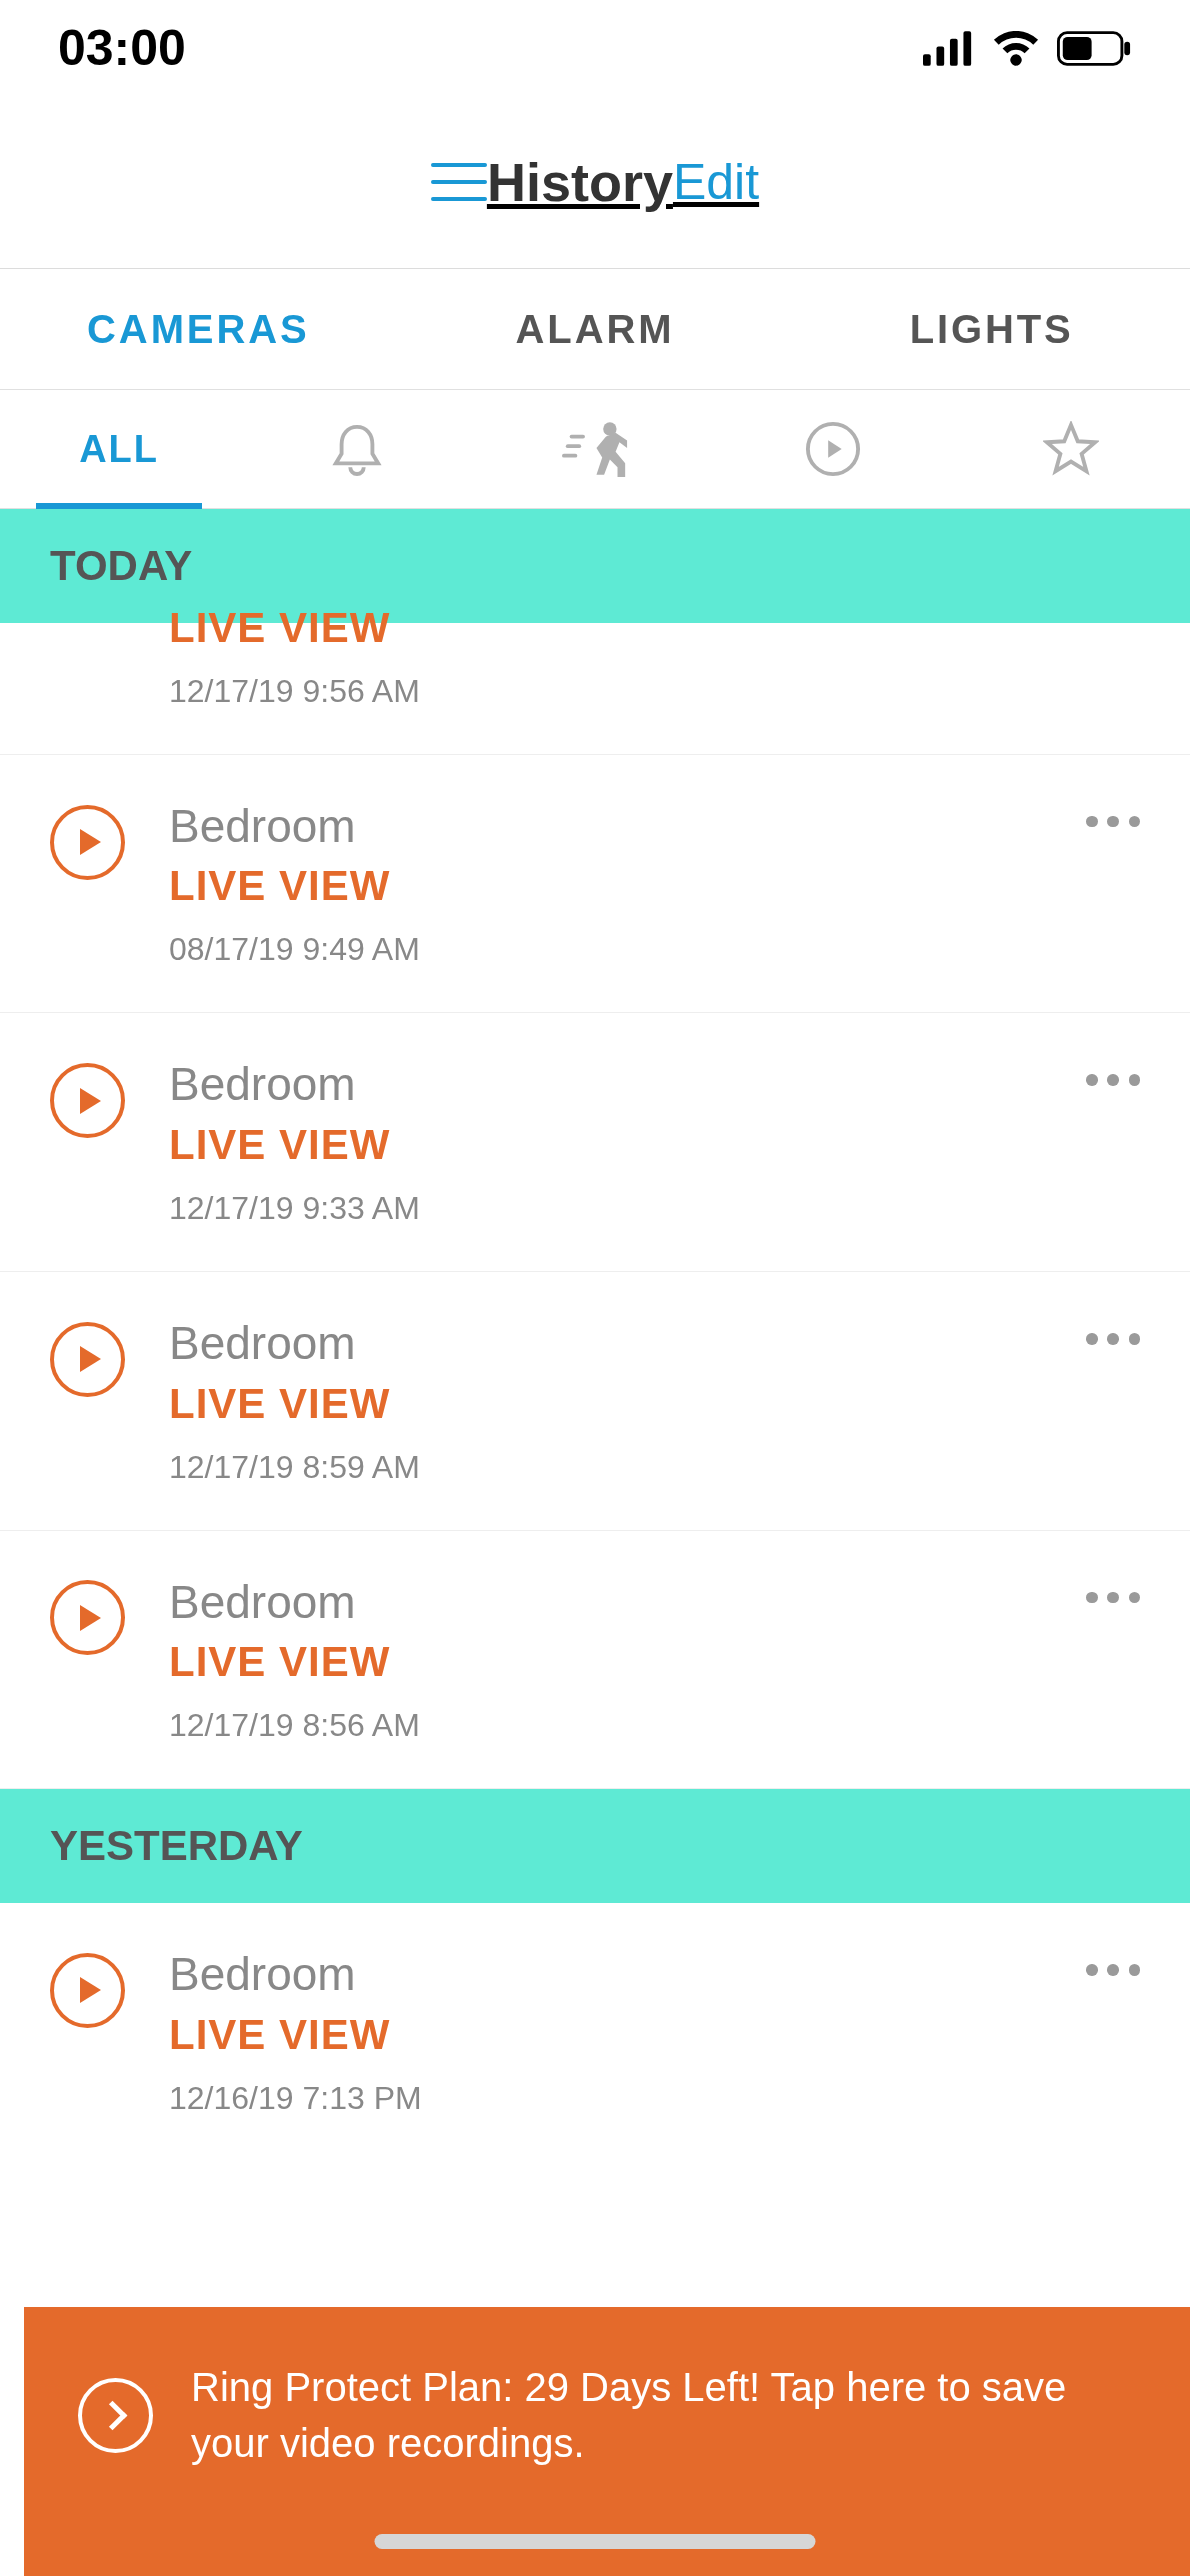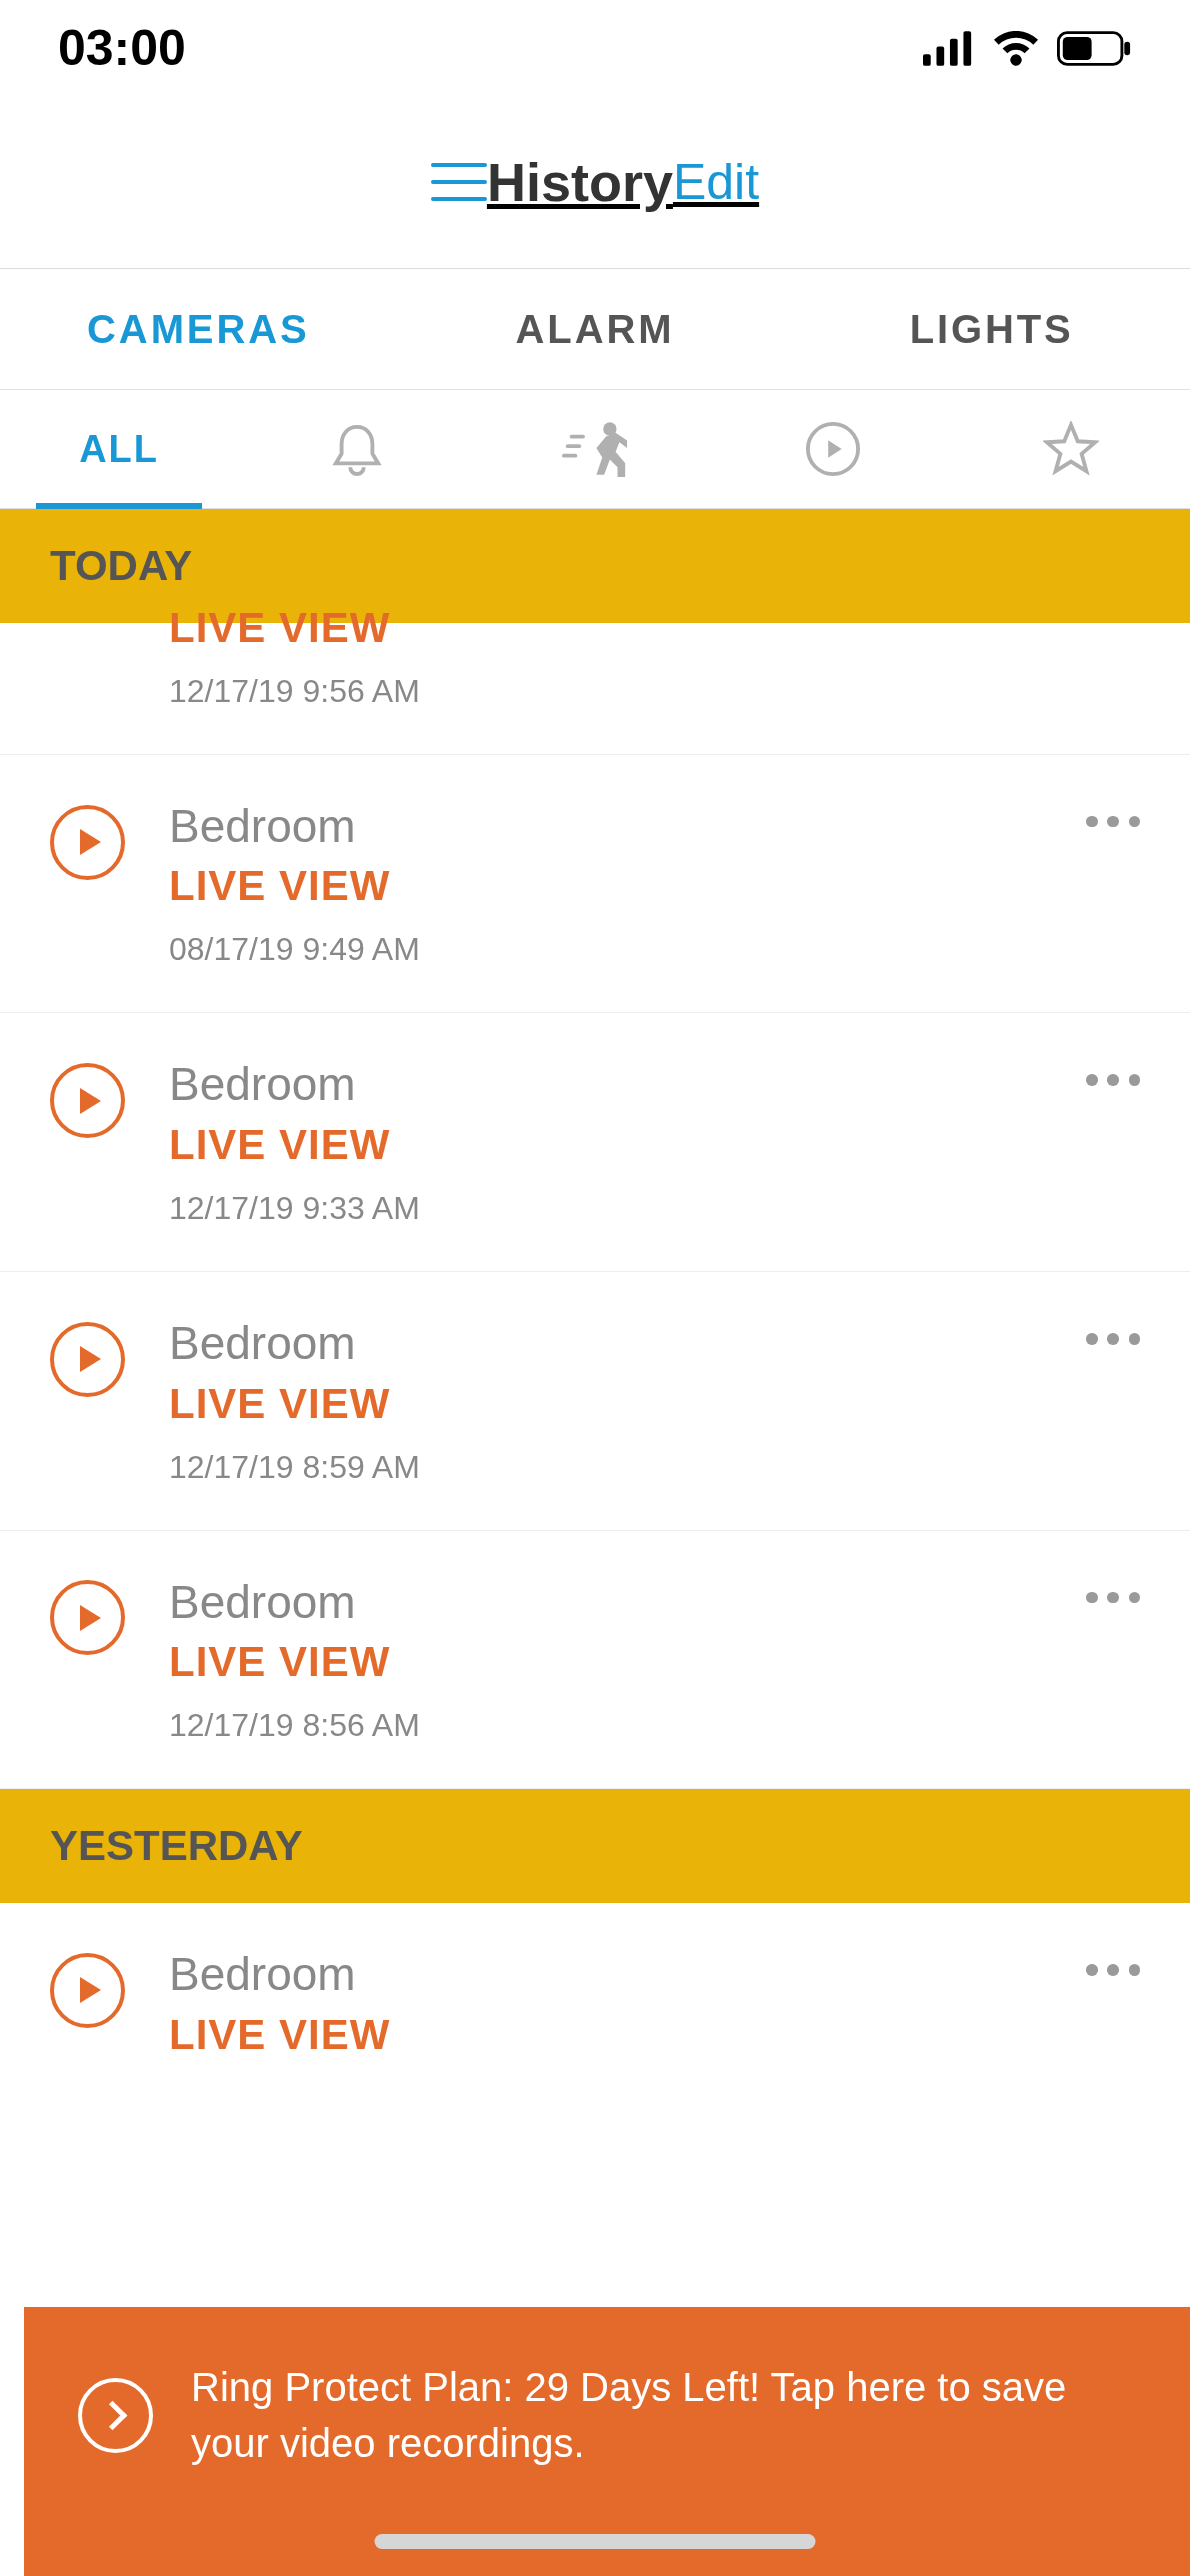--- a/index.html
+++ b/index.html
@@ -52,21 +52,21 @@
     flex:1; display:flex; align-items:center; justify-content:center;
     color: #b0b0b0; position: relative;
   }
   .filter.active { color: #1998d5; }
   .filter.active::after {
     content:""; position:absolute; bottom:-1px; left:15%; right:15%;
     height:5.8px; background:#1998d5;
   }
   .filter-label { font-size: 38px; font-weight: 600; letter-spacing: 1.9px; }
   .section-header {
-    background:#eab308; padding: 33px 50px; font-size: 42px; font-weight:700; color:#555;
+    background:#5eead4; padding: 33px 50px; font-size: 42px; font-weight:700; color:#555;
   }
   .list { }
   .event {
     display:flex; align-items:flex-start; padding: 44px 50px;
     border-bottom: 1px solid #eee; gap: 44px;
   }
   .event.partial { padding-top: 0; margin-top: -11.5px; }
   .play-circle {
     width: 75px; height: 75px; border: 4.8px solid #e46a2b; border-radius: 50%;
     display:flex; align-items:center; justify-content:center; flex-shrink:0;
@@ -259,20 +259,21 @@
 <div class="section-header">YESTERDAY</div>
 
 <div class="list">
   <div class="event" style="border-bottom:none;">
     <div class="play-circle">
         <div class="play-triangle"></div>
       </div>
     <div class="event-body">
       <div class="event-title">Bedroom</div>
       <div class="event-live">LIVE VIEW</div>
+      <div class="event-ts">12/16/19  7:13 PM</div>
     </div>
     <div class="more-dots">
         <span></span>
         <span></span>
         <span></span>
       </div>
   </div>
 </div>
 
 <div class="banner">

